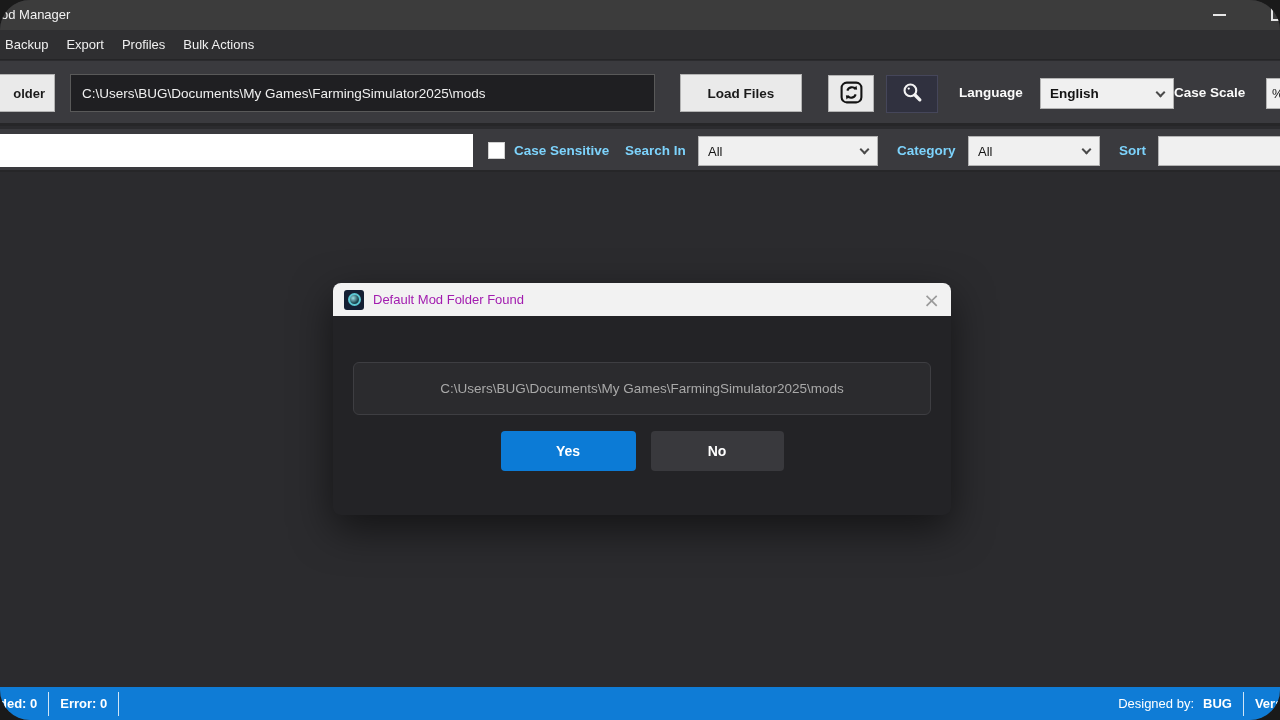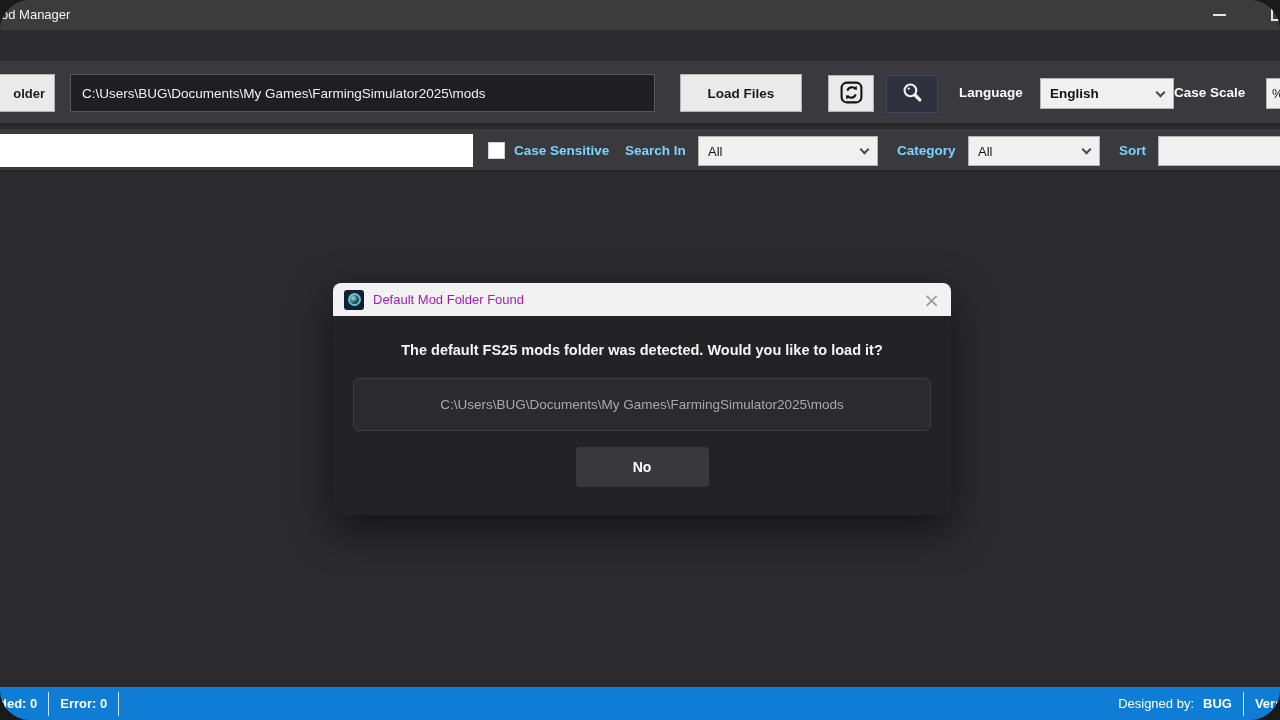--- a/index.html
+++ b/index.html
@@ -91,20 +91,26 @@
 <div class="app">
 
   <div class="titlebar">
     <span class="win-title">od Manager</span>
     <div class="win-min">
       <div class="dash"></div>
     </div>
     <div class="win-max"></div>
   </div>
 
+  <div class="menubar">
+    <span class="menu-item">Backup</span>
+    <span class="menu-item">Export</span>
+    <span class="menu-item">Profiles</span>
+    <span class="menu-item">Bulk Actions</span>
+  </div>
 
   <div class="toolbar">
     <button class="btn-light folder-btn">older</button>
     <input class="path-input" type="text" value="C:\Users\BUG\Documents\My Games\FarmingSimulator2025\mods" style="">
     <button class="btn-light load-btn">Load Files</button>
     <button class="btn-light refresh-btn">
       <span>
         <svg width="25" height="25" viewBox="0 0 24 24">
           <rect x="2.5" y="2.5" width="19" height="19" rx="5" fill="none" stroke="#141414" stroke-width="2"></rect>
           <path d="M8 10.2 a4.6 4.6 0 0 1 8 -1.4" fill="none" stroke="#141414" stroke-width="2"></path>
@@ -158,23 +164,23 @@
 
     <div class="dialog">
       <div class="dlg-titlebar">
         <div class="dlg-icon">
           <span class="ring"></span>
         </div>
         <span class="dlg-title">Default Mod Folder Found</span>
         <span class="dlg-close">×</span>
       </div>
       <div class="dlg-body">
-        <div class="dlg-message">The default FS25 mods folder was detected. Would you like to load it?</div>
         <div class="dlg-path">C:\Users\BUG\Documents\My Games\FarmingSimulator2025\mods</div>
         <div class="dlg-buttons">
+          <button class="dlg-btn btn-yes">Yes</button>
           <button class="dlg-btn btn-no">No</button>
         </div>
       </div>
     </div>
 
   </div>
 
   <div class="statusbar">
     <div class="sb-left">
       <span class="sb-text">ded: 0</span>

